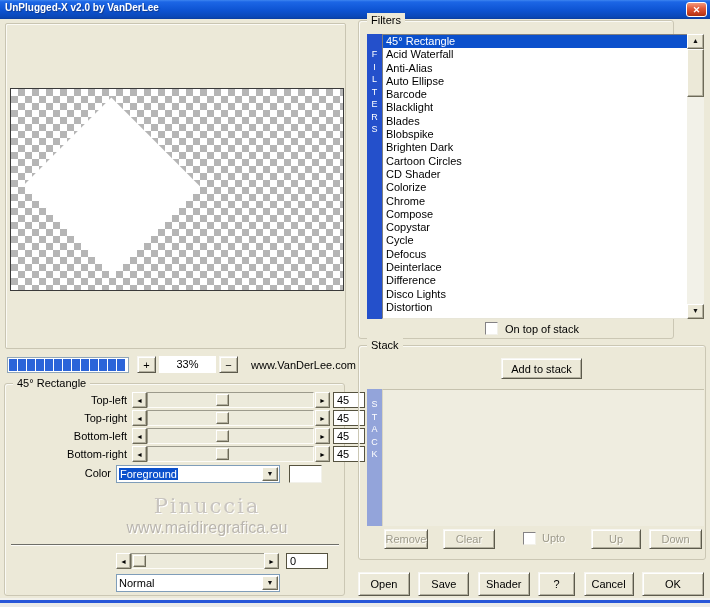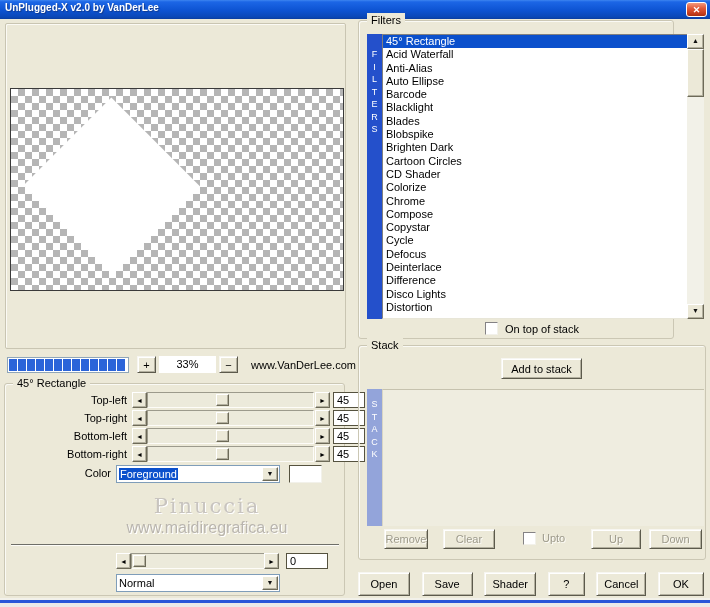--- a/index.html
+++ b/index.html
@@ -291,17 +291,17 @@
       <button class="btn dis sc-down">Down</button>
     </div>
   </div>
 
   <div class="footer">
       <button class="btn footer-btn" style="width: 52px;">Open</button>
       <button class="btn footer-btn" style="width: 51px;">Save</button>
       <button class="btn footer-btn" style="width: 52px;">Shader</button>
       <button class="btn footer-btn" style="width: 37px;">?</button>
       <button class="btn footer-btn" style="width: 50px;">Cancel</button>
-      <button class="btn footer-btn" style="width: 46px;">OK</button>
+      <button class="btn footer-btn" style="width: 62px;">OK</button>
     </div>
 
   <div class="bottom-strip"></div>
 </div>
 
 </body></html>

